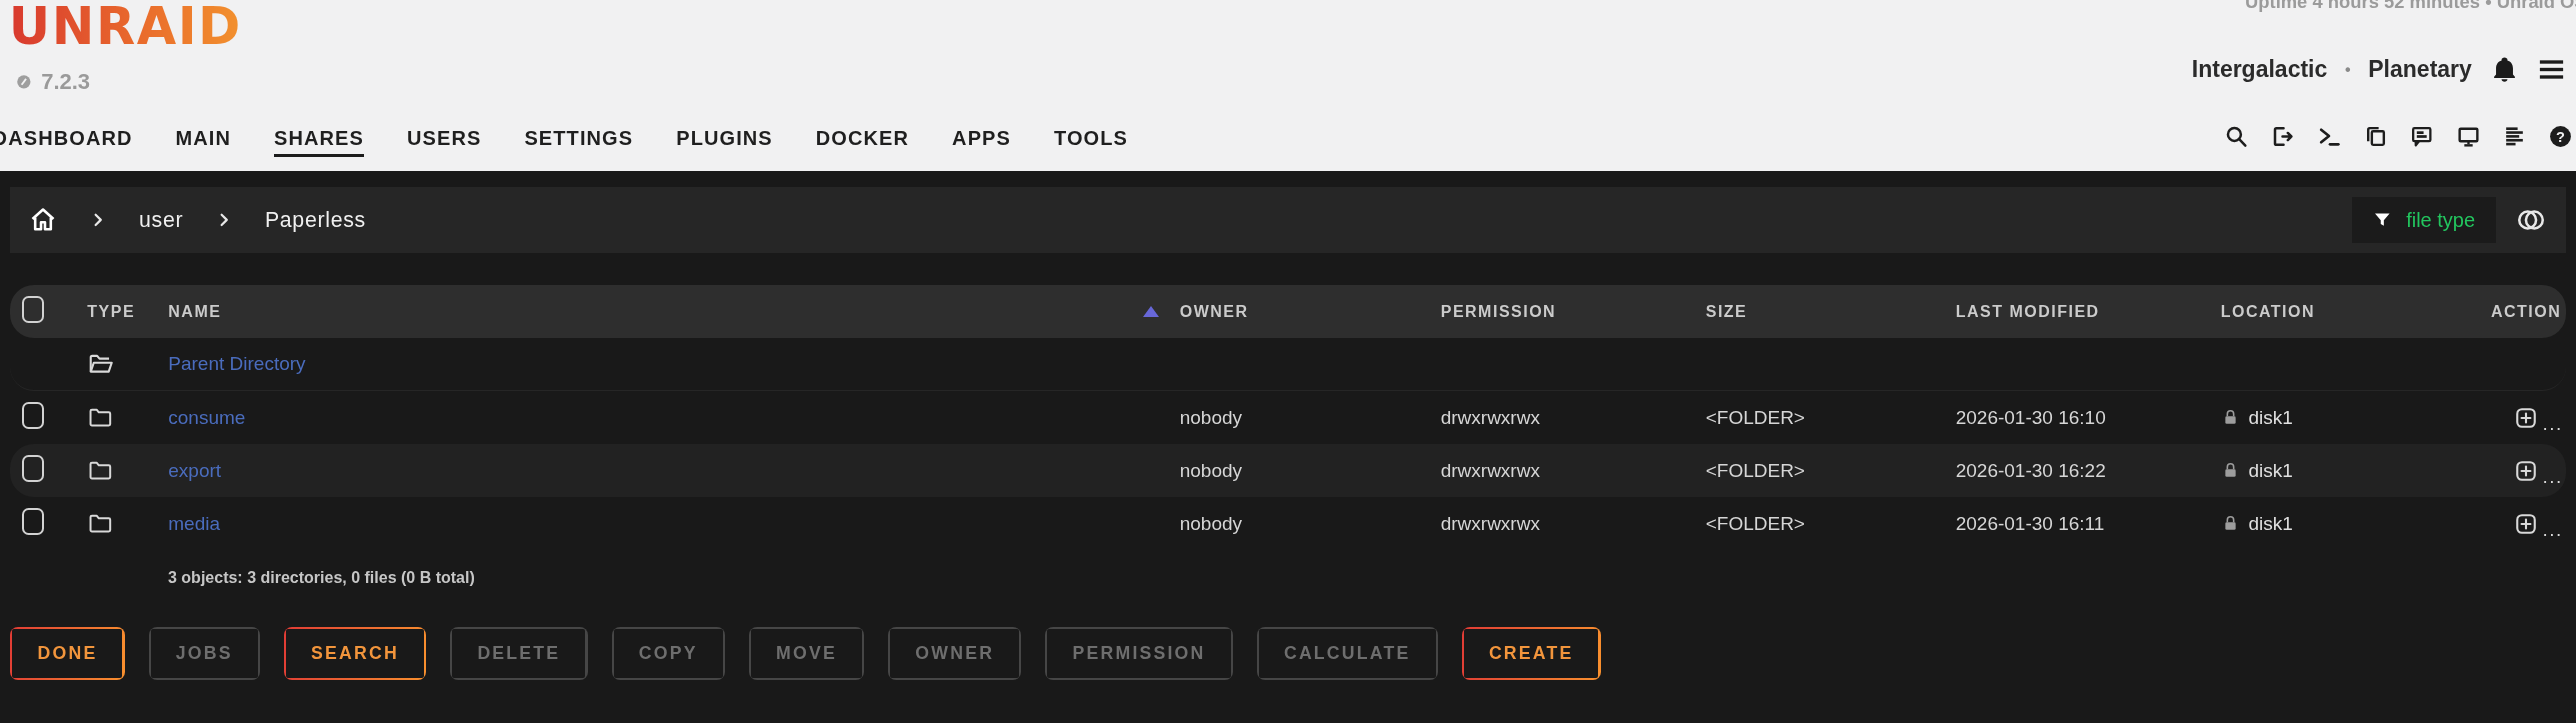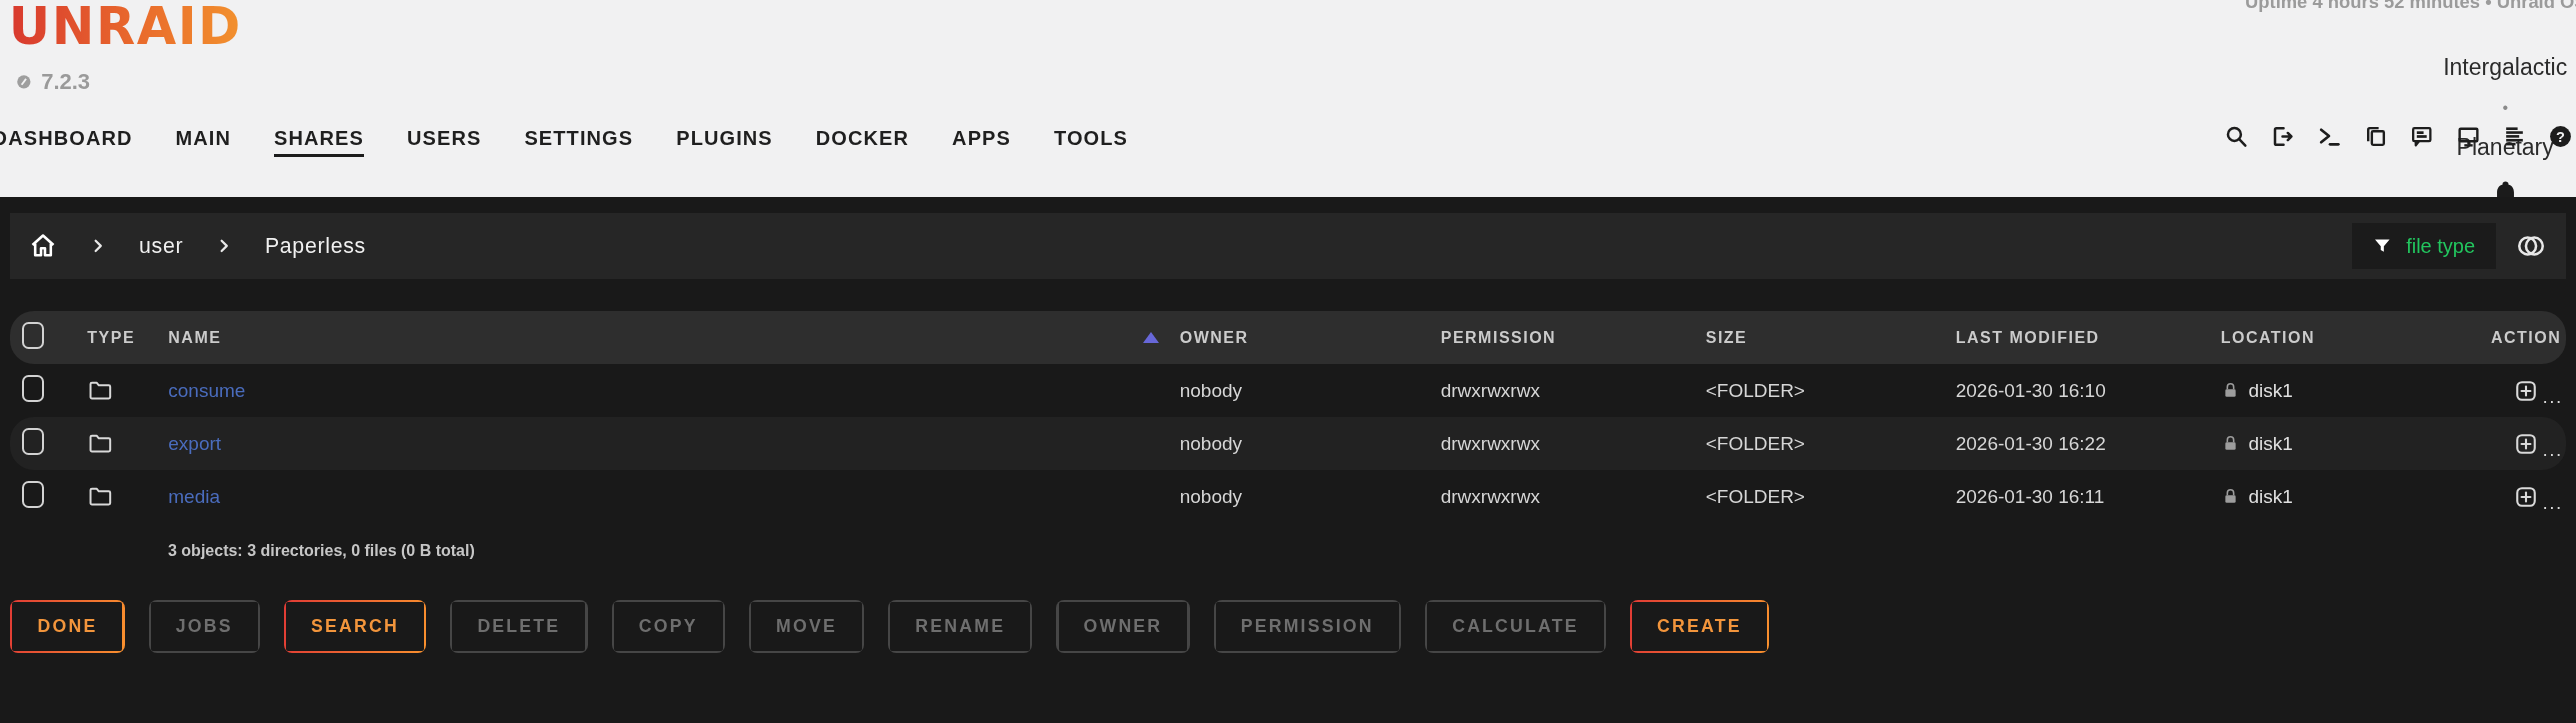--- a/index.html
+++ b/index.html
@@ -5,34 +5,34 @@
   * { box-sizing: border-box; }
   html,body { margin:0; padding:0; }
   body {
     width:2576px; height:724px; overflow:hidden;
     background:#191919;
     font-family:"Liberation Sans", sans-serif;
     -webkit-font-smoothing:antialiased;
   }
 
   
-  .topbar { position:relative; height:197px; background:#f1f1f2; overflow:hidden;padding-left:20px; }
+  .topbar { position:relative; height:171px; background:#f1f1f2; overflow:hidden;padding-left:20px; }
   .logo {
     position:absolute; left:8.8px; top:0px;
     font-family:"DejaVu Sans", sans-serif;
     font-size:51px; font-weight:800; letter-spacing:1.5px; line-height:1.05;
     background:linear-gradient(90deg,#d8392f 0%,#e96a2c 55%,#f2912e 100%);
     -webkit-background-clip:text; background-clip:text; color:transparent;
   }
   .version { position:absolute; left:14.7px; top:69px; display:flex; align-items:center; gap:8.8px;
              font-size:22px; font-weight:600; color:#9a9a9a; }
   .uptime { position:absolute; left:2245px; top:-8.8px; font-size:18.4px; font-weight:600;
             color:#9b9b9b; white-space:nowrap; }
   .server { position:absolute; right:8.8px; top:54px; display:flex; align-items:center; gap:17.7px;
-            font-size:23px; color:#2b2b2b; font-weight:400;flex-direction:column; }
+            font-size:23px; color:#2b2b2b; font-weight:700; }
   .server .bullet { font-size:16px; color:#8a8a8a; }
   .nav { position:absolute; left:0; top:127px; display:flex; gap:43px;
          font-size:20px; font-weight:700; letter-spacing:1.1px; color:#1f1f1f; }
   .nav .item { padding-bottom:6.6px; cursor:pointer; margin-top:0; }
   .nav .item:first-child { margin-left:-7.4px; }
   .nav .item.active { border-bottom:3.7px solid #1c1c1c; padding-bottom:2.9px; }
   .tools { position:absolute; right:2.9px; top:124px; display:flex; align-items:center; gap:21.3px; color:#1d1d1d; }
   .tools svg { display:block; cursor:pointer; }
 
   
@@ -203,20 +203,36 @@
       <span class="sort-asc"></span>
     </div>
     <div>OWNER</div>
     <div>PERMISSION</div>
     <div>SIZE</div>
     <div>LAST MODIFIED</div>
     <div>LOCATION</div>
     <div class="h-action">ACTION</div>
   </div>
 
+  <div class="trow grid parent">
+    <div class="cb-cell"></div>
+    <div class="type-cell">
+      <svg width="28" height="28" viewBox="0 0 24 24" fill="none" stroke="#d9d9d9" stroke-width="1.8" stroke-linejoin="round">
+        <path d="M3.2 18.5V6.3c0-.7.6-1.3 1.3-1.3h4.2l2 2.4h8.2"></path>
+        <path d="M3.2 18.5l2.6-7.6h15.4l-2.6 7.6z"></path>
+      </svg>
+    </div>
+    <div><span class="name-link">Parent Directory</span></div>
+    <div></div>
+      <div></div>
+      <div></div>
+      <div></div>
+      <div></div>
+      <div></div>
+  </div>
 
   <div class="trow grid">
     <div class="cb-cell"><span class="checkbox"></span></div>
     <div class="type-cell">
       <svg width="26.5" height="26.5" viewBox="0 0 24 24" fill="none" stroke="#d9d9d9" stroke-width="1.8" stroke-linejoin="round">
         <path d="M3.2 6.4c0-.7.6-1.3 1.3-1.3h4.2l2 2.4h9c.7 0 1.3.6 1.3 1.3v9.4c0 .7-.6 1.3-1.3 1.3H4.5c-.7 0-1.3-.6-1.3-1.3z"></path>
       </svg>
     </div>
     <div><span class="name-link">consume</span></div>
     <div>nobody</div>
@@ -313,23 +329,20 @@
     <div class="btn">
         <span class="btn-inner">DELETE</span>
       </div>
     <div class="btn">
         <span class="btn-inner">COPY</span>
       </div>
     <div class="btn">
         <span class="btn-inner">MOVE</span>
       </div>
     <div class="btn">
-        <span class="btn-inner">RENAME</span>
-      </div>
-    <div class="btn">
         <span class="btn-inner">OWNER</span>
       </div>
     <div class="btn">
         <span class="btn-inner">PERMISSION</span>
       </div>
     <div class="btn">
         <span class="btn-inner">CALCULATE</span>
       </div>
     <div class="btn primary">
         <span class="btn-inner">CREATE</span>

